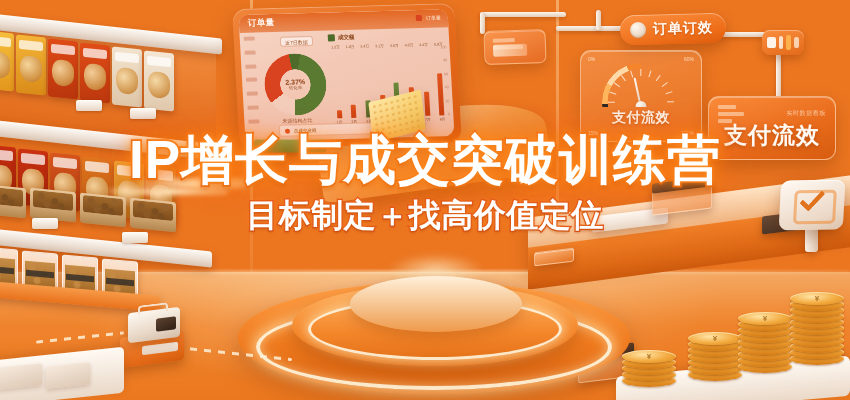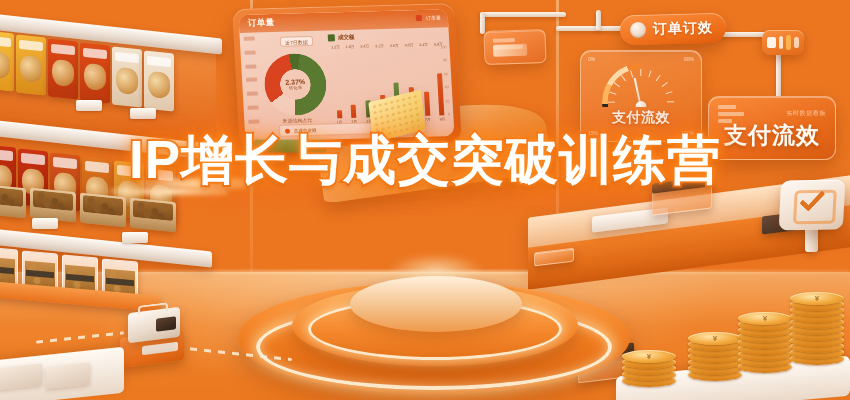--- a/index.html
+++ b/index.html
@@ -847,15 +847,16 @@
         <div class="coin" style="top: 316px;"></div>
         <div class="coin" style="top: 310px;"></div>
         <div class="coin" style="top: 304px;"></div>
         <div class="coin" style="top: 298px;"></div>
         <div class="coin top" style="top: 292px;"></div>
       </div>
     </div>
 
   <div class="copy">
     <div class="title">IP增长与成交突破训练营</div>
+    <div class="sub1">目标制定＋找高价值定位</div>
   </div>
 
 </div>
 
 </body></html>

